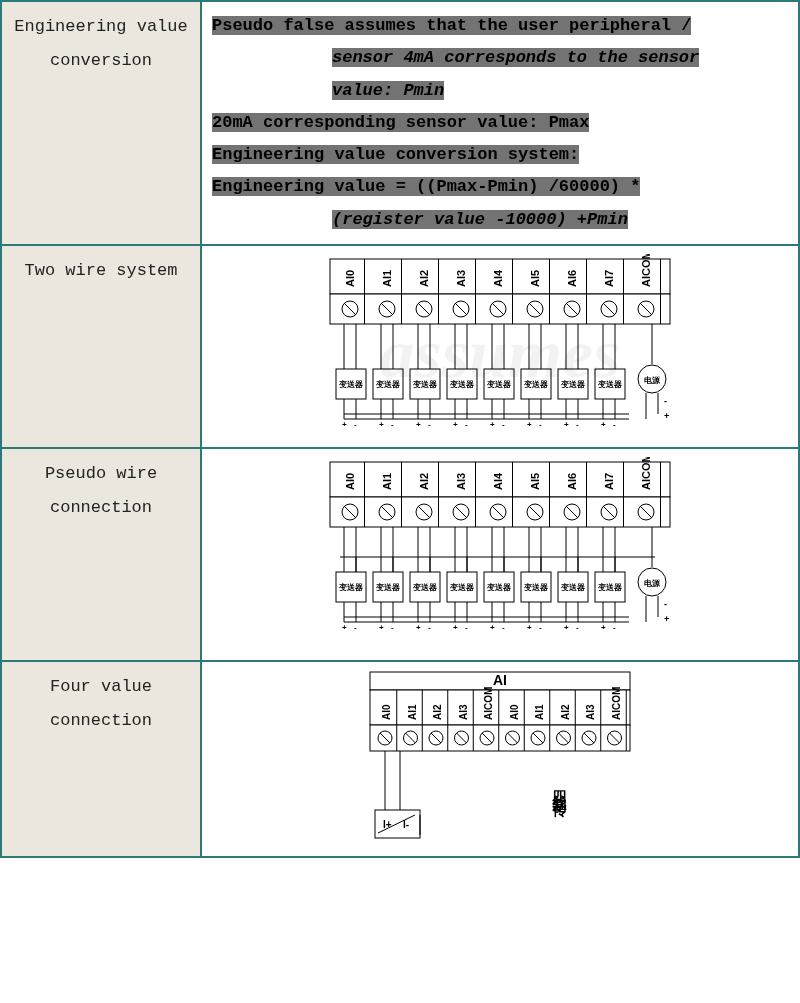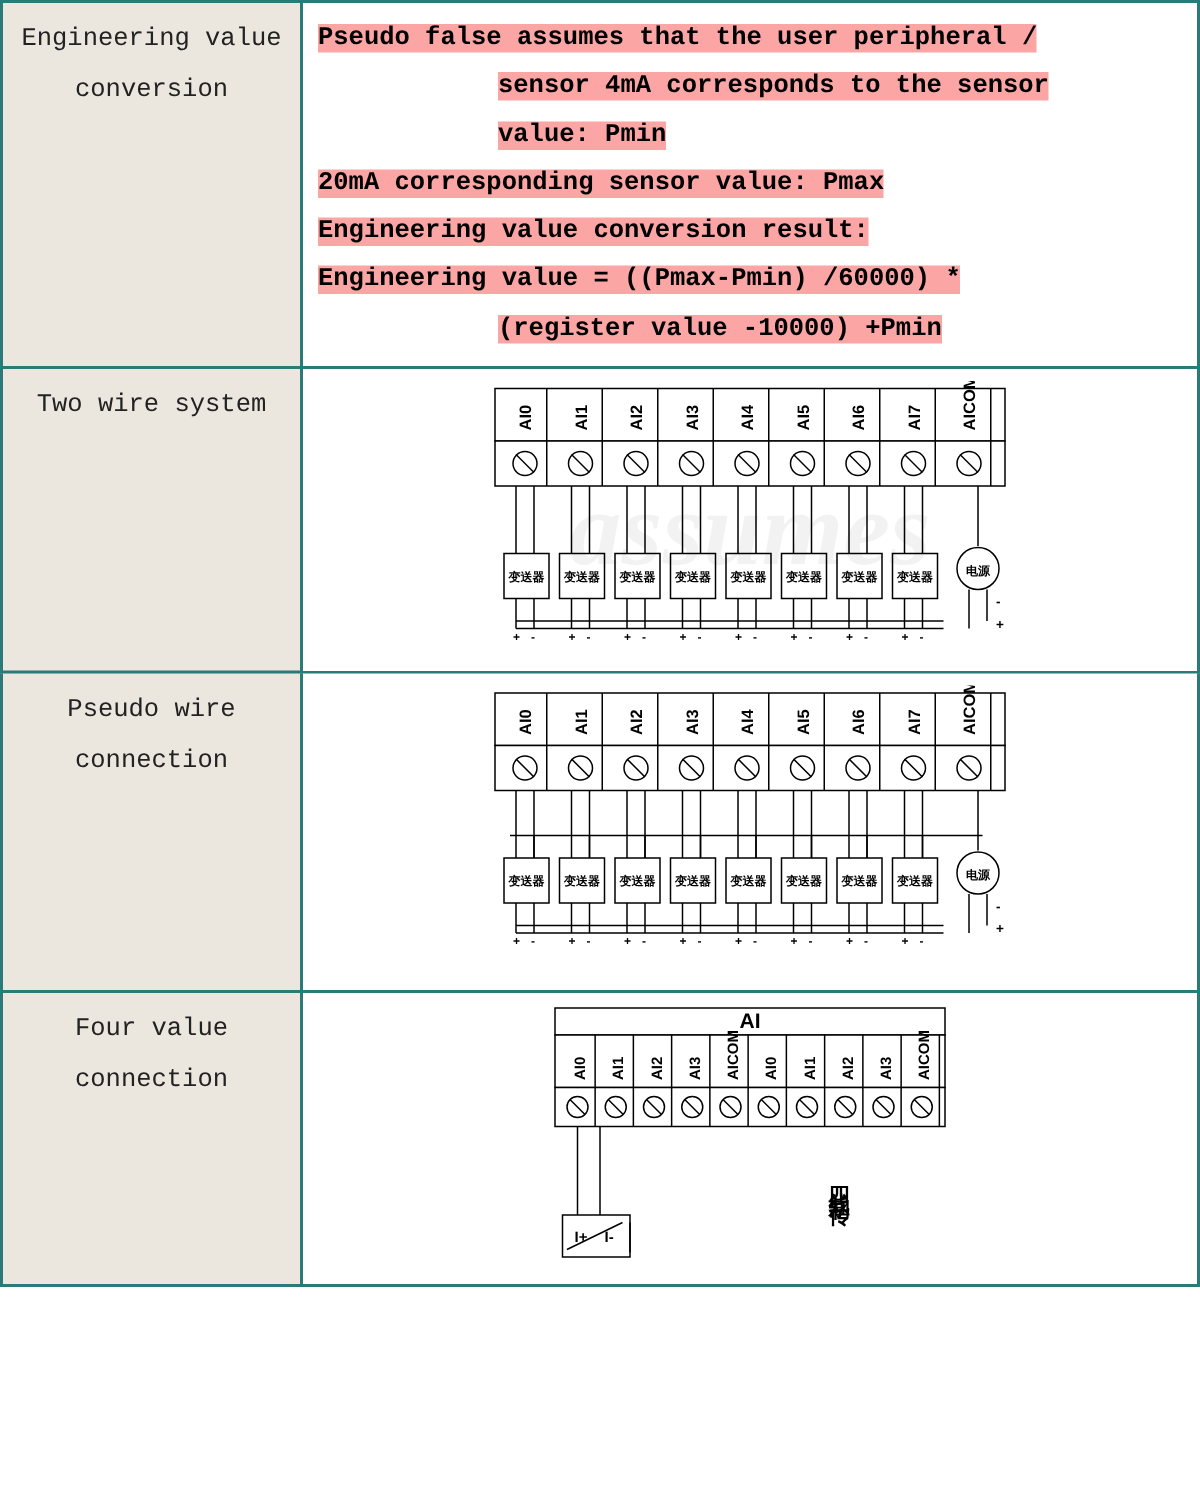--- a/index.html
+++ b/index.html
@@ -29,22 +29,22 @@
     text-align: center;
   }
   td.content {
     background: #fff;
     font-size: 17px;
     line-height: 1.9;
     font-family: "SimHei", "Courier New", monospace;
     font-weight: bold;
     position: relative;
   }
-  .hl { background: #fca5a5; }
-  .indent { padding-left: 120px; display:inline-block;}
+  .hl { background: #737373; }
+  .indent { padding-left: 120px; display:inline-block;font-style:italic;}
   .diagram-cell { padding: 12px 6px 12px 6px; }
   .watermark {
     position: absolute;
     top: 50%;
     left: 50%;
     transform: translate(-50%, -45%);
     font-family: cursive, serif;
     font-size: 70px;
     color: rgba(0,0,0,0.05);
     font-style: italic;
@@ -60,21 +60,21 @@
 
   <tbody>
 
   <tr>
     <td class="label">Engineering value conversion</td>
     <td class="content">
       <span class="hl">Pseudo false assumes that the user peripheral /</span><br>
       <span class="indent"><span class="hl">sensor 4mA corresponds to the sensor</span></span><br>
       <span class="indent"><span class="hl">value: Pmin</span></span><br>
       <span class="hl">20mA corresponding sensor value: Pmax</span><br>
-      <span class="hl">Engineering value conversion result:</span><br>
+      <span class="hl">Engineering value conversion system:</span><br>
       <span class="hl">Engineering value = ((Pmax-Pmin) /60000) *</span><br>
       <span class="indent"><span class="hl">(register value -10000) +Pmin</span></span>
     </td>
   </tr>
 
   <tr>
     <td class="label">Two wire system</td>
     <td class="content diagram-cell">
       <div class="watermark">assumes</div>
       <svg width="420" height="185" viewBox="0 0 420 185">

